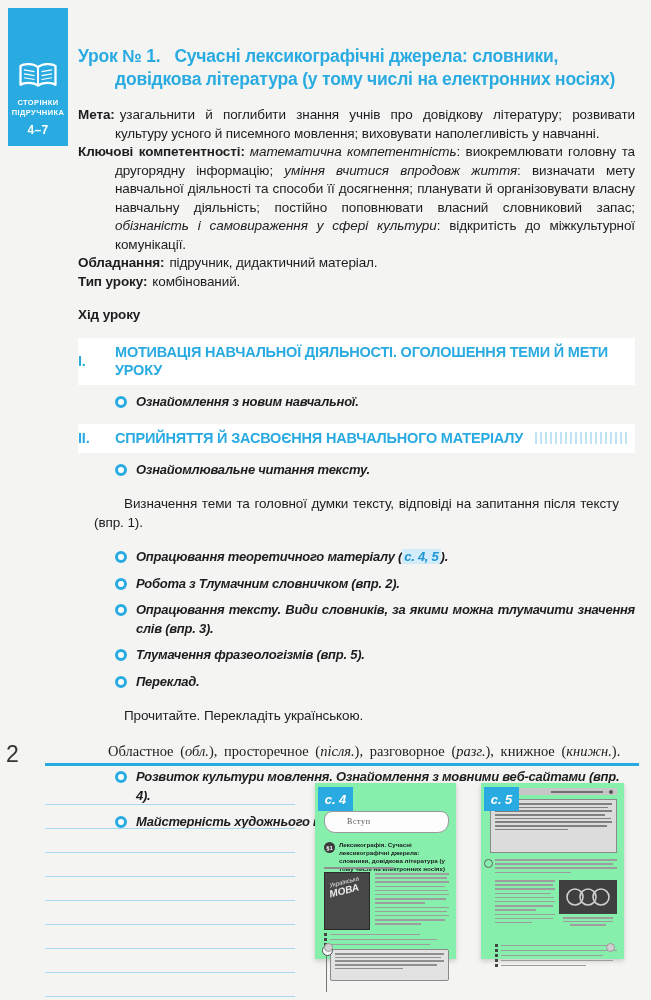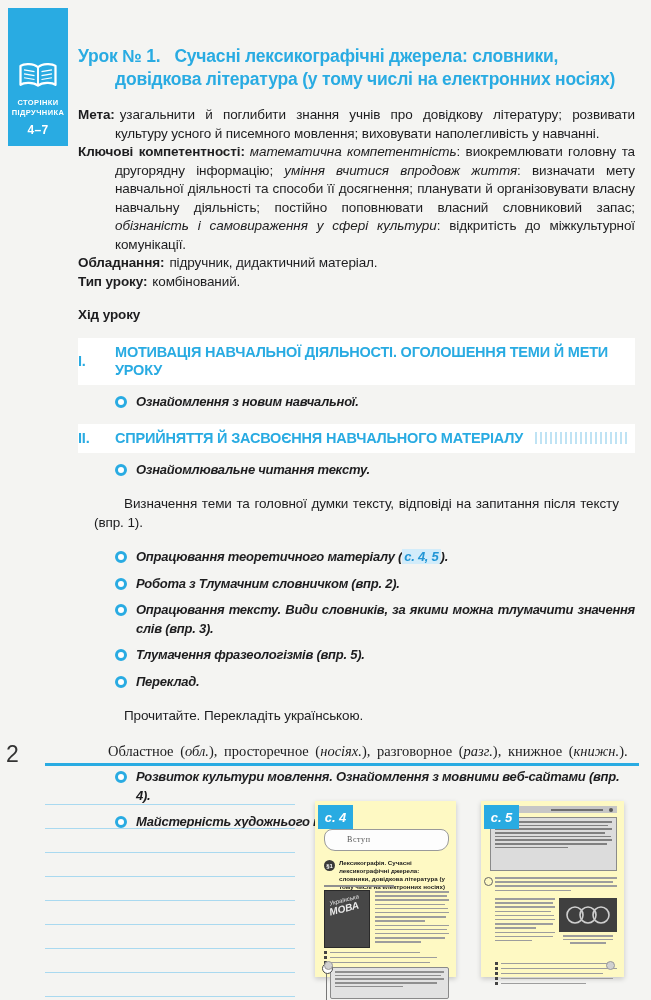--- a/index.html
+++ b/index.html
@@ -49,21 +49,21 @@
   .serif{font-family:"Liberation Serif",serif;font-size:14.5px;text-indent:30px;margin:0;
          word-spacing:3px;letter-spacing:0;}
 
   
   .page-num{position:absolute;left:6px;top:741px;font-size:23px;color:#333;}
   .bottom-rule{position:absolute;left:45px;right:12px;top:763px;height:3px;background:#29abe2;}
   .notes{position:absolute;left:45px;top:781px;width:250px;}
   .note-line{height:23px;border-bottom:1px solid #a9d9f0;}
 
   
-  .thumb{position:absolute;top:801px;width:141px;height:176px;background:#fef9c3;
+  .thumb{position:absolute;top:783px;width:141px;height:176px;background:#86efac;
          box-shadow:0 2px 5px rgba(0,0,0,.18);}
   .t1{left:315px;}
   .t2{left:481px;width:143px;}
   .badge{position:absolute;left:3px;top:4px;width:35px;height:24px;background:#29abe2;color:#fff;
          font-style:italic;font-weight:bold;font-size:13px;display:flex;align-items:center;
          justify-content:center;z-index:2;}
   .tl{height:1.5px;background:#9d9d9d;margin-bottom:2.7px;}
   .pc{position:absolute;bottom:7px;width:7px;height:7px;border-radius:50%;background:#d0d0d0;border:1px solid #999;}
   .pc-left{left:9px;} .pc-right{right:9px;}
   .brow{display:flex;align-items:center;margin-bottom:2.5px;}
@@ -197,21 +197,21 @@
       <span class="btxt">Тлумачення фразеологізмів (впр. 5).</span>
     </div>
 
     <div class="bullet">
       <span class="ring"></span>
       <span class="btxt">Переклад.</span>
     </div>
 
     <p class="indent">Прочитайте. Перекладіть українською.</p>
 
-    <p class="serif"><span>Областное (</span><span class="it">обл.</span><span>), просторечное (</span><span class="it">носіях.</span><span>), разговорное (</span><span class="it">разг.</span><span>), книжное (</span><span class="it">книжн.</span><span>).</span></p>
+    <p class="serif"><span>Областное (</span><span class="it">обл.</span><span>), просторечное (</span><span class="it">після.</span><span>), разговорное (</span><span class="it">разг.</span><span>), книжное (</span><span class="it">книжн.</span><span>).</span></p>
 
     <div class="bullet">
       <span class="ring"></span>
       <span class="btxt">Розвиток культури мовлення. Ознайомлення з мовними веб-сайтами (впр. 4).</span>
     </div>
 
     <div class="bullet">
       <span class="ring"></span>
       <span class="btxt">Майстерність художнього перекладу (впр. 6).</span>
     </div>

